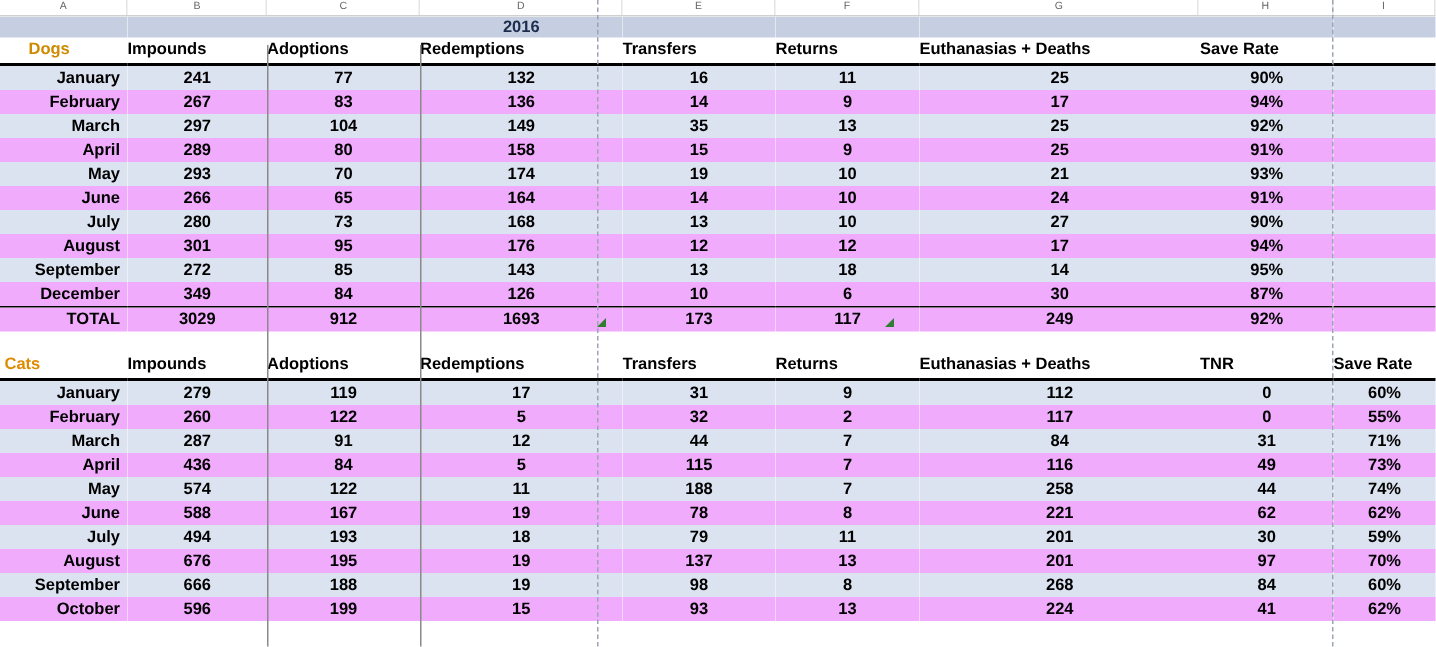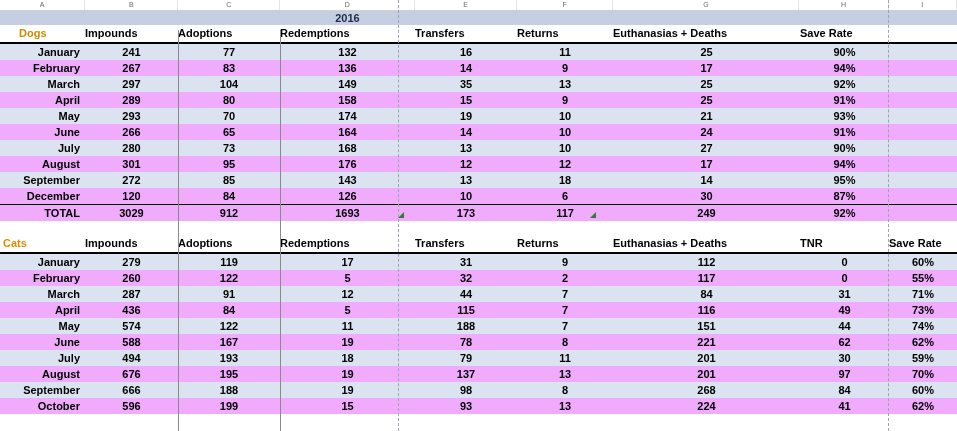--- a/index.html
+++ b/index.html
@@ -212,21 +212,21 @@
       <td class="c2 num">85</td>
       <td class="c3 num">143</td>
       <td class="c4 num">13</td>
       <td class="c5 num">18</td>
       <td class="c6 num">14</td>
       <td class="c7 num">95%</td>
       <td class="c8 num"></td>
     </tr>
     <tr class="row plain">
       <td class="c0 month">December</td>
-      <td class="c1 num">120</td>
+      <td class="c1 num">349</td>
       <td class="c2 num">84</td>
       <td class="c3 num">126</td>
       <td class="c4 num">10</td>
       <td class="c5 num">6</td>
       <td class="c6 num">30</td>
       <td class="c7 num">87%</td>
       <td class="c8 num"></td>
     </tr>
 
     <tr class="row total plain">
@@ -309,21 +309,21 @@
       <td class="c7 num">49</td>
       <td class="c8 num">73%</td>
     </tr>
     <tr class="row band">
       <td class="c0 month">May</td>
       <td class="c1 num">574</td>
       <td class="c2 num">122</td>
       <td class="c3 num">11</td>
       <td class="c4 num">188</td>
       <td class="c5 num">7</td>
-      <td class="c6 num">151</td>
+      <td class="c6 num">258</td>
       <td class="c7 num">44</td>
       <td class="c8 num">74%</td>
     </tr>
     <tr class="row plain">
       <td class="c0 month">June</td>
       <td class="c1 num">588</td>
       <td class="c2 num">167</td>
       <td class="c3 num">19</td>
       <td class="c4 num">78</td>
       <td class="c5 num">8</td>

